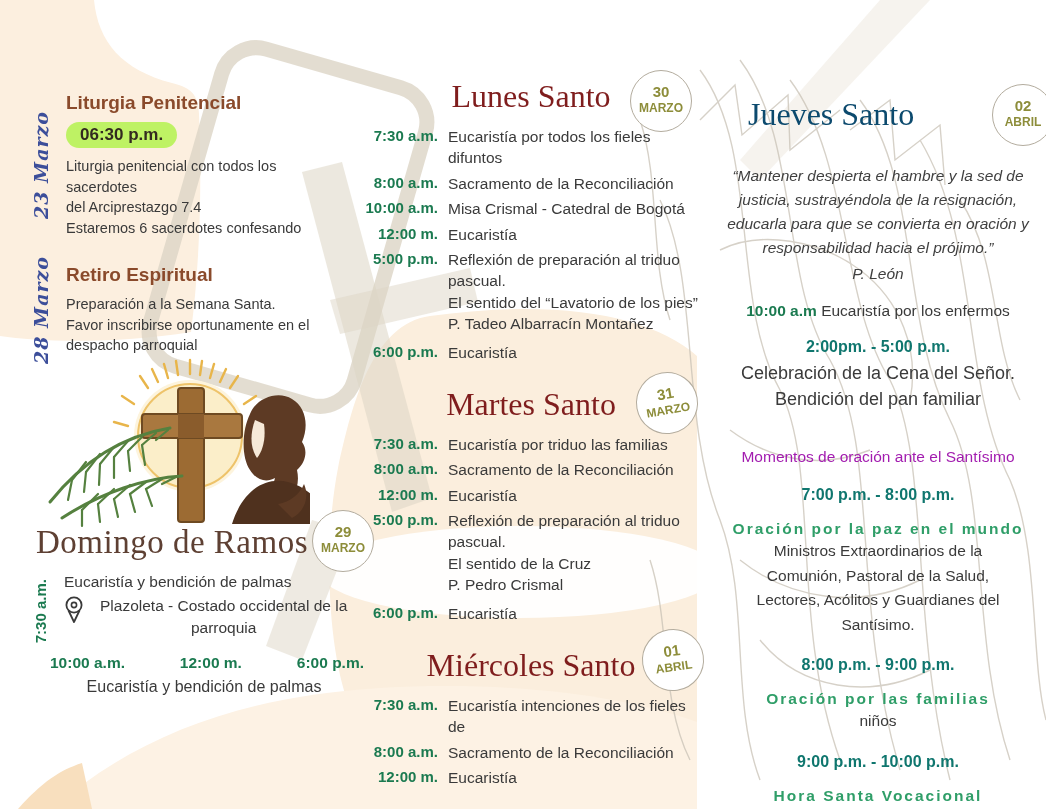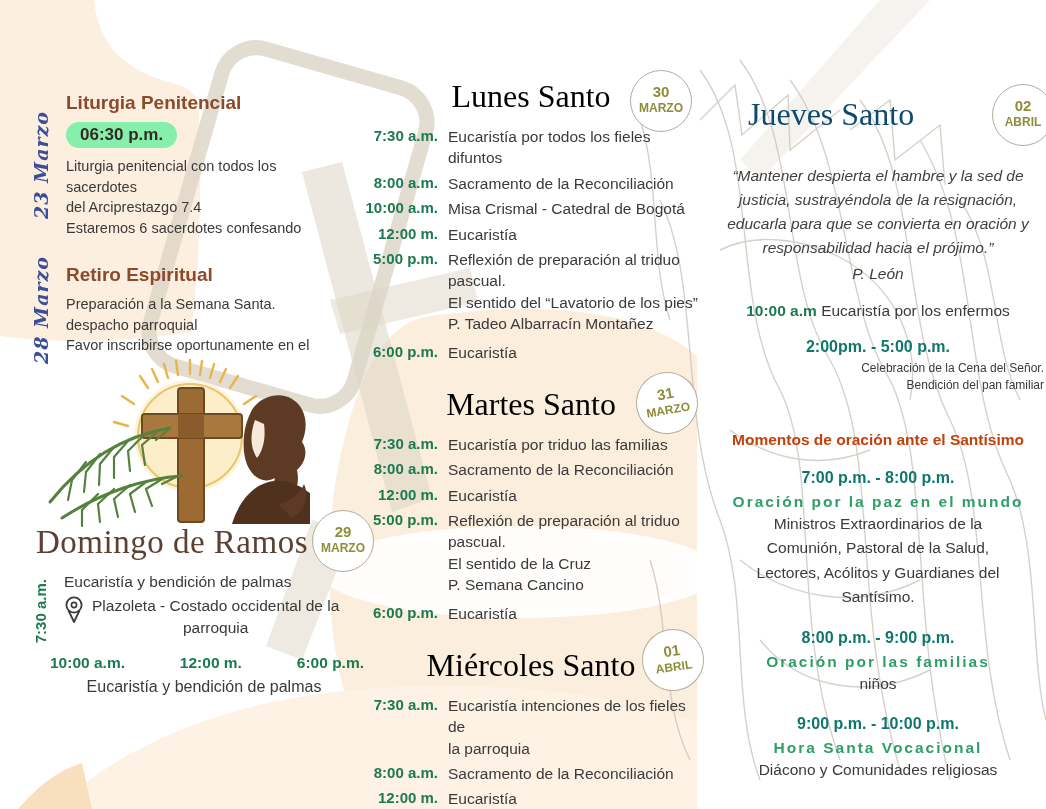--- a/index.html
+++ b/index.html
@@ -16,21 +16,21 @@
   .evt{position:relative;padding-left:30px;margin-bottom:26px;}
   .vdate{
     position:absolute;left:-6px;top:50%;
     transform:translateY(-50%) rotate(180deg);
     writing-mode:vertical-rl;
     font-family:"DejaVu Serif",serif;font-style:italic;font-weight:bold;
     font-size:19px;color:#3c4e9a;letter-spacing:1px;white-space:nowrap;
   }
   .evt-title{font-weight:bold;font-size:19px;color:#8a4a2b;margin-bottom:8px;}
   .pill{
-    display:inline-block;background:#86efac;border-radius:16px;
+    display:inline-block;background:#bef264;border-radius:16px;
     padding:3px 14px;font-weight:bold;font-size:17px;color:#332a20;margin-bottom:8px;
   }
   .evt-line{font-size:14.5px;line-height:1.42;}
 
   
   .palm-block{position:absolute;left:36px;top:524px;width:322px;z-index:2;}
   .ps-titlerow{position:relative;}
   .serif-title{
     font-family:"Liberation Serif","DejaVu Serif",serif;
     font-size:33px;color:#5e4033;letter-spacing:0.5px;
@@ -41,51 +41,51 @@
     padding-top:13px;position:absolute;
   }
   .bday{font-size:15px;font-weight:bold;color:#8d8d3a;line-height:1.1;}
   .bmonth{font-size:12px;font-weight:bold;color:#8d8d3a;line-height:1.2;}
   .ps-body{position:relative;padding-left:28px;margin-top:12px;}
   .ps-vtime{
     position:absolute;left:-4px;top:6px;transform:rotate(180deg);
     writing-mode:vertical-rl;font-weight:bold;font-size:15px;color:#1b7a50;
   }
   .ps-line{font-size:15.5px;margin-bottom:4px;}
-  .ps-loc{display:flex;align-items:flex-start;gap:8px;margin-top:4px;}
+  .ps-loc{display:flex;align-items:flex-start;gap:16px;margin-top:4px;}
   .ps-loc-text{font-size:15.5px;text-align:center;line-height:1.4;}
   .ps-times{display:flex;justify-content:space-between;width:314px;margin:16px 0 6px -14px;}
   .ps-time{font-weight:bold;font-size:15.5px;color:#1b7a50;}
   .ps-final{font-size:16px;text-align:center;width:300px;margin-left:-10px;}
 
   
   .col-mid{left:362px;top:78px;width:338px;}
   .sec{position:relative;}
   .sec + .sec{margin-top:22px;}
   .sec-titlerow{position:relative;text-align:center;height:48px;}
-  .sec-title{font-family:"Liberation Serif","DejaVu Serif",serif;font-size:32px;color:#000000;}
+  .sec-title{font-family:"Liberation Serif","DejaVu Serif",serif;font-size:32px;color:#7f1d1d;}
   .srow{display:flex;margin-bottom:4px;}
   .st{width:76px;flex-shrink:0;text-align:right;margin-right:10px;
       font-weight:bold;font-size:15px;color:#1b7a50;padding-top:1px;}
   .sd{font-size:15.5px;line-height:1.38;}
 
   
   .col-right{left:712px;top:96px;width:332px;text-align:center;}
   .th-titlerow{position:relative;height:56px;text-align:left;}
   .th-title{font-family:"Liberation Serif","DejaVu Serif",serif;font-size:32px;color:#0c4a6e;margin-left:36px;}
   .quote{font-style:italic;font-size:15.5px;line-height:1.55;color:#3f3f3f;margin-top:12px;}
   .quote-author{font-style:italic;font-size:15.5px;margin-top:2px;}
   .sickrow{margin-top:16px;font-size:15.5px;}
   .g-time{font-weight:bold;color:#1b7a50;margin-top:47px;}
   .range{font-weight:bold;font-size:16px;color:#0f766e;margin-top:18px;}
-  .plain-line{font-size:12px;line-height:1.45;text-align:right;}
+  .plain-line{font-size:18px;line-height:1.45;}
   .supper{margin-top:4px;}
-  .brown-heading{font-weight:bold;font-size:15.5px;color:#c2410c;margin-top:36px;}
+  .brown-heading{font-weight:normal;font-size:15.5px;color:#a21caf;margin-top:36px;}
   .block{margin-top:20px;}
-  .block-title{font-weight:bold;font-size:15.5px;color:#2f9e68;letter-spacing:2px;margin-top:6px;}
+  .block-title{font-weight:bold;font-size:15.5px;color:#2f9e68;letter-spacing:2px;margin-top:16px;}
   .block-line{font-size:15.5px;line-height:1.45;margin-top:2px;}
 </style>
 </head>
 <body>
 
 <div class="page">
 
   <svg class="bg" width="1046" height="809" viewBox="0 0 1046 809">
 
     <path d="M0,0 L94,0 C98,42 122,70 172,83 C192,88 198,95 199,114 C202,185 200,262 191,332 C118,344 40,342 0,336 Z" fill="#fcefdf"></path>
@@ -169,22 +169,22 @@
       <div class="pill">06:30 p.m.</div>
       <div class="evt-line">Liturgia penitencial con todos los sacerdotes</div>
       <div class="evt-line">del Arciprestazgo 7.4</div>
       <div class="evt-line">Estaremos 6 sacerdotes confesando</div>
     </div>
 
     <div class="evt">
       <div class="vdate">28 Marzo</div>
       <div class="evt-title">Retiro Espiritual</div>
       <div class="evt-line">Preparación a la Semana Santa.</div>
+      <div class="evt-line">Favor inscribirse oportunamente en el</div>
       <div class="evt-line">despacho parroquial</div>
-      <div class="evt-line">Favor inscribirse oportunamente en el</div>
     </div>
   </div>
 
   <div class="palm-block">
     <div class="ps-titlerow">
       <span class="serif-title">Domingo de Ramos</span>
       <div class="badge" style="right:-16px;top:-14px;">
         <div class="bday">29</div>
         <div class="bmonth">MARZO</div>
       </div>
@@ -288,21 +288,21 @@
         <div class="sd">
             <div>Eucaristía</div>
           </div>
       </div>
       <div class="srow">
         <div class="st">5:00 p.m.</div>
         <div class="sd">
           <div>Reflexión de preparación al triduo</div>
           <div>pascual.</div>
           <div>El sentido de la Cruz</div>
-          <div>P. Semana Cancino</div>
+          <div>P. Pedro Crismal</div>
         </div>
       </div>
       <div class="srow" style="margin-top:8px;">
         <div class="st">6:00 p.m.</div>
         <div class="sd">
             <div>Eucaristía</div>
           </div>
       </div>
     </div>
 
@@ -311,21 +311,20 @@
         <span class="sec-title">Miércoles Santo</span>
         <div class="badge" style="right:-4px;top:-18px;transform:rotate(-8deg);">
           <div class="bday">01</div>
           <div class="bmonth">ABRIL</div>
         </div>
       </div>
       <div class="srow">
         <div class="st">7:30 a.m.</div>
         <div class="sd">
           <div>Eucaristía intenciones de los fieles de</div>
-          <div>la parroquia</div>
         </div>
       </div>
       <div class="srow">
         <div class="st">8:00 a.m.</div>
         <div class="sd">
             <div>Sacramento de la Reconciliación</div>
           </div>
       </div>
       <div class="srow">
         <div class="st">12:00 m.</div>

